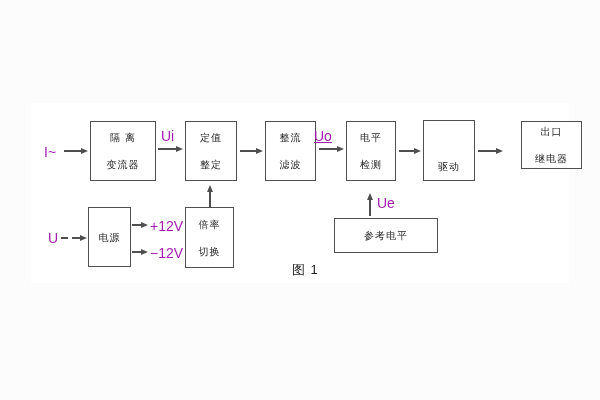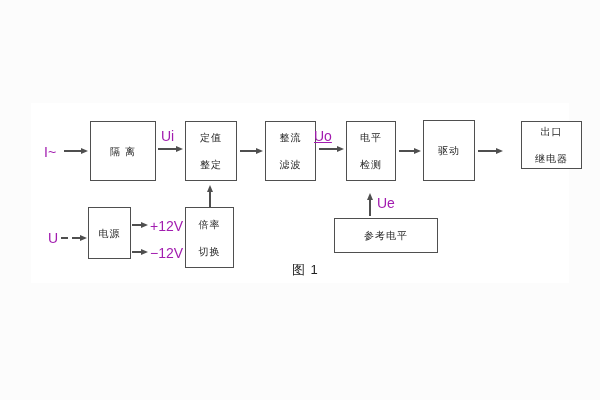--- a/index.html
+++ b/index.html
@@ -80,47 +80,48 @@
   }
 </style>
 </head>
 <body>
 
 <div id="stage">
   <div id="panel"></div>
 
   <div class="block" style="left:90px; top:121px; width:66px; height:60px;">
     <span>隔 离</span>
+    <span>变流器</span>
   </div>
 
   <div class="block" style="left:185px; top:121px; width:52px; height:60px;">
     <span>定值</span>
     <span>整定</span>
   </div>
 
   <div class="block" style="left:346px; top:121px; width:50px; height:60px;">
     <span>电平</span>
     <span>检测</span>
   </div>
 
   <div class="block" style="left:265px; top:121px; width:51px; height:60px;">
     <span>整流</span>
     <span>滤波</span>
   </div>
 
-  <div class="block" style="left:423px; top:120px; width:52px; height:61px;">
+  <div class="block" style="left:423px; top:120px; width:52px; height:61px;justify-content:flex-end;">
     <span>驱动</span>
   </div>
 
   <div class="block" style="left:521px; top:121px; width:61px; height:48px;">
     <span>出口</span>
     <span>继电器</span>
   </div>
 
-  <div class="block" style="left:88px; top:207px; width:43px; height:52px;">
+  <div class="block" style="left:88px; top:207px; width:43px; height:60px;">
     <span>电源</span>
   </div>
 
   <div class="block" style="left:185px; top:207px; width:49px; height:61px;justify-content:center;">
     <span>倍率</span>
     <span>切换</span>
   </div>
 
   <div class="block" style="left:334px; top:218px; width:104px; height:35px;">
     <span>参考电平</span>

